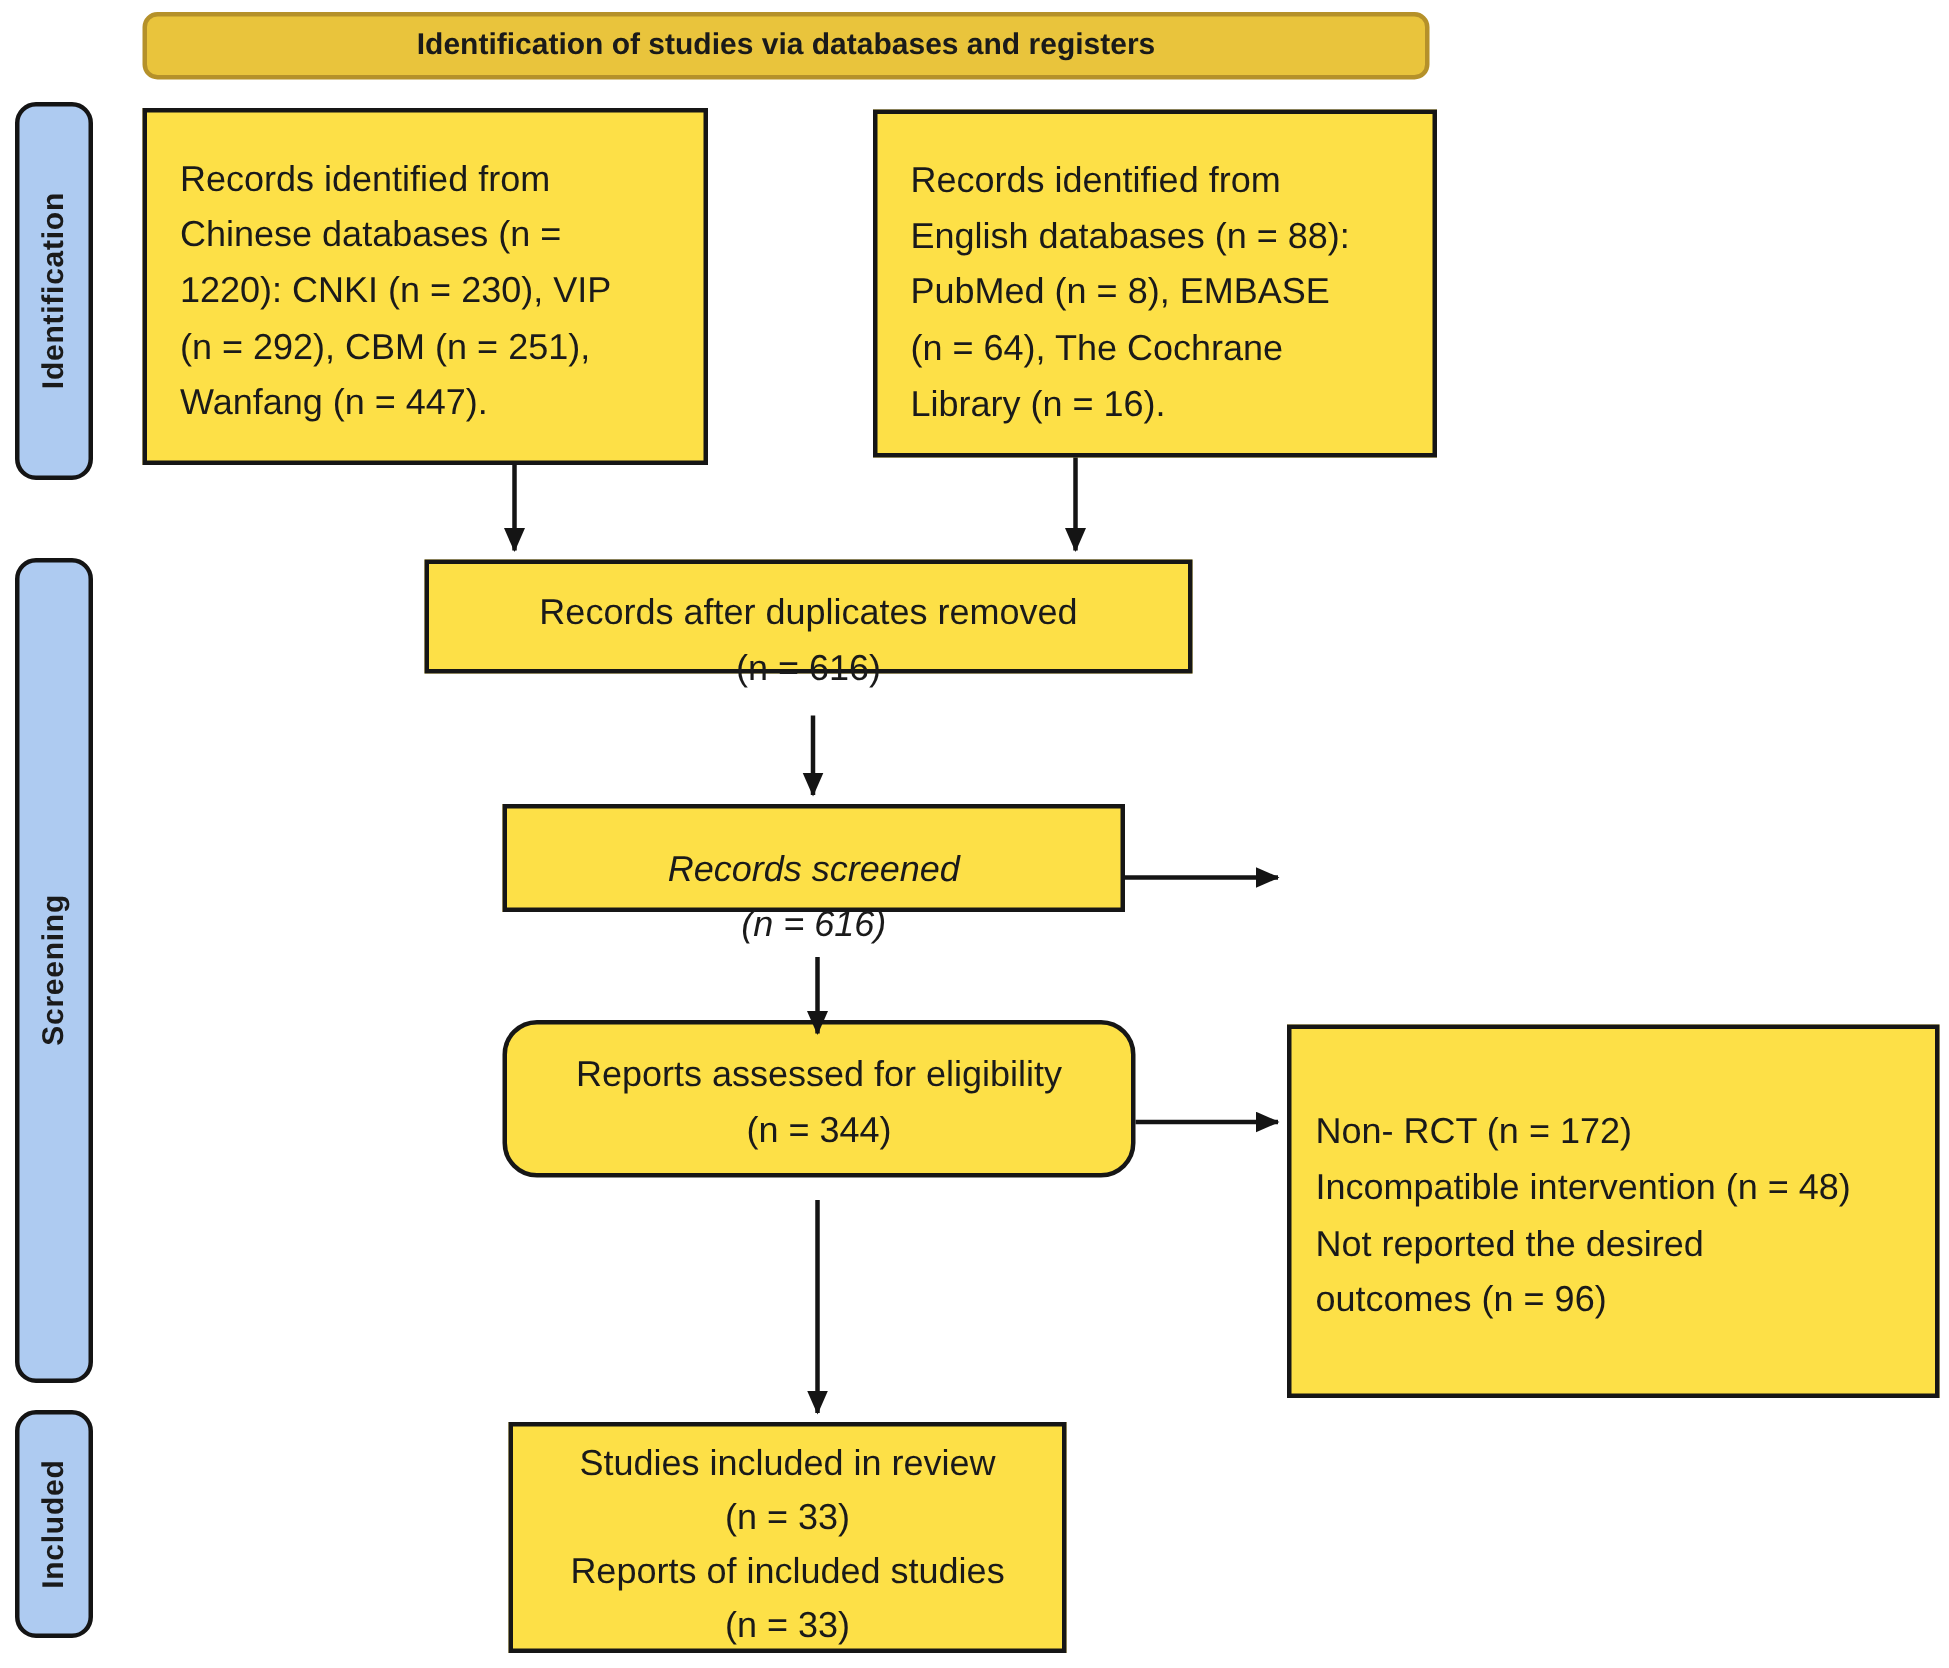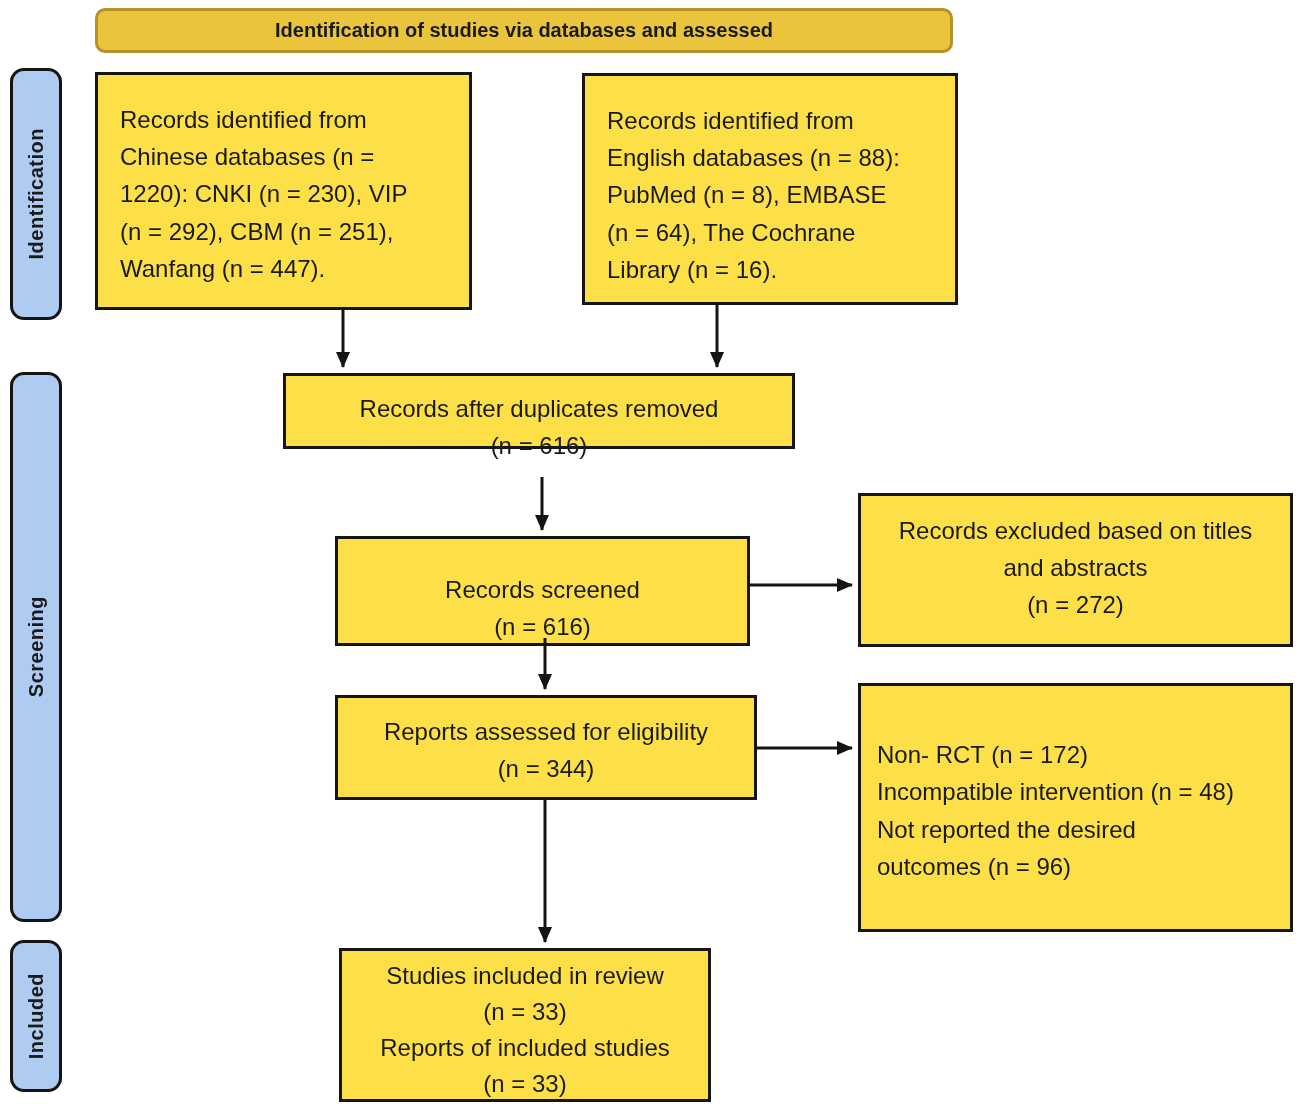--- a/index.html
+++ b/index.html
@@ -42,36 +42,36 @@
     box-sizing:border-box;
     background:#fde047;
     border:3px solid var(--box-border,#161616);
     font-size:24px;line-height:1.55;
     white-space:pre-line;
   }
   .center{text-align:center;}
   .box-chinese{left:95px;top:72px;width:377px;height:238px;padding:26px 14px 8px 22px;}
   .box-english{left:582px;top:73px;width:376px;height:232px;padding:26px 10px 8px 22px;}
   .box-duplicates{left:283px;top:373px;width:512px;height:76px;padding-top:14px;}
-  .box-screened{left:335px;top:536px;width:415px;height:110px;padding-top:32px;}
+  .box-screened{left:335px;top:536px;width:415px;height:72px;padding-top:22px;font-style:italic;}
   .box-excluded-titles{left:858px;top:493px;width:435px;height:154px;padding:16px 6px 6px 6px;}
-  .box-assessed{left:335px;top:695px;width:422px;height:105px;padding-top:15px;}
+  .box-assessed{left:335px;top:680px;width:422px;height:105px;padding-top:15px;border-radius:23px;}
   .box-fulltext{left:858px;top:683px;width:435px;height:249px;padding:13px 6px 6px 16px;}
   .box-fulltext .ft-title{text-align:center;white-space:pre-line;padding-right:14px;}
   .box-fulltext .ft-details{text-align:left;white-space:pre-line;}
   .box-included{left:339px;top:948px;width:372px;height:154px;padding-top:7px;line-height:1.5;}
   svg.arrows{position:absolute;left:0;top:0;pointer-events:none;}
 </style>
 </head>
 <body>
 
 <div id="canvas">
 
   <div class="banner">
-    <span>Identification of studies via databases and assessed</span>
+    <span>Identification of studies via databases and registers</span>
   </div>
 
   <div class="stage stage-identification">
     <span>Identification</span>
   </div>
   <div class="stage stage-screening">
     <span>Screening</span>
   </div>
   <div class="stage stage-included">
     <span>Included</span>
@@ -88,23 +88,20 @@
 PubMed (n = 8), EMBASE
 (n = 64),  The Cochrane
 Library (n = 16).</div>
 
   <div class="flow-box box-duplicates center">Records after duplicates removed
 (n = 616)</div>
 
   <div class="flow-box box-screened center">Records screened
 (n = 616)</div>
 
-  <div class="flow-box box-excluded-titles center">Records excluded based on titles
-and abstracts
-(n = 272)</div>
 
   <div class="flow-box box-assessed center">Reports assessed for eligibility
 (n = 344)</div>
 
   <div class="flow-box box-fulltext">
     <div class="ft-details">Non- RCT (n = 172)
 Incompatible intervention (n = 48)
 Not reported the desired
 outcomes (n = 96)</div>
   </div>

